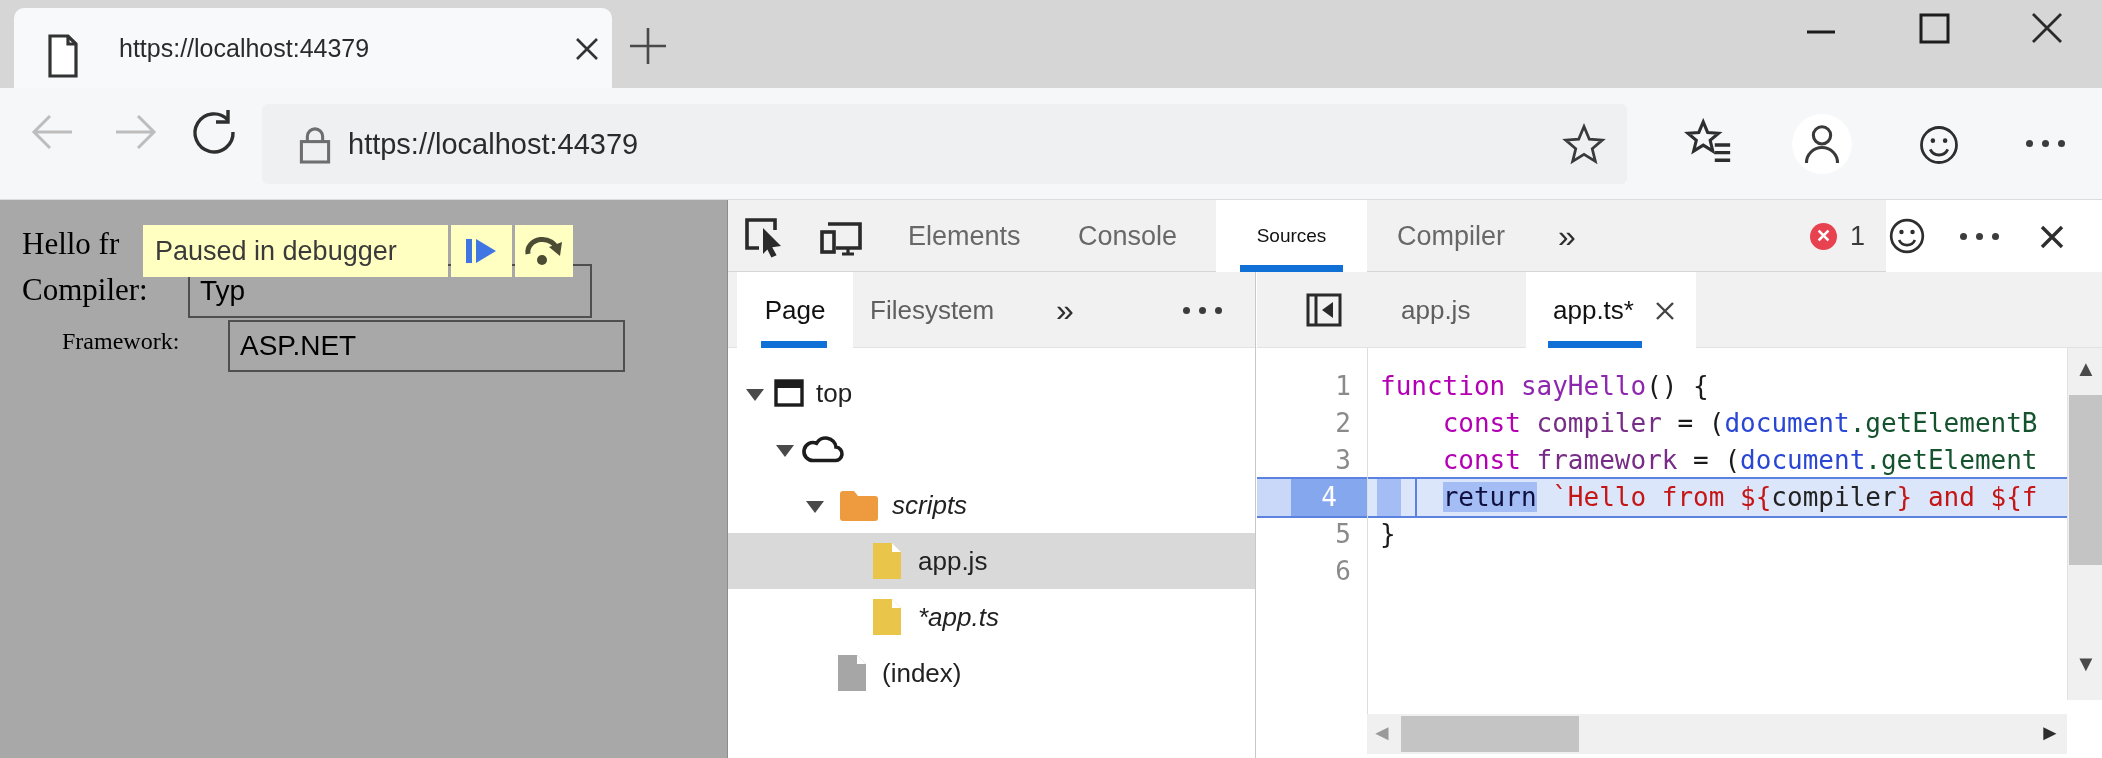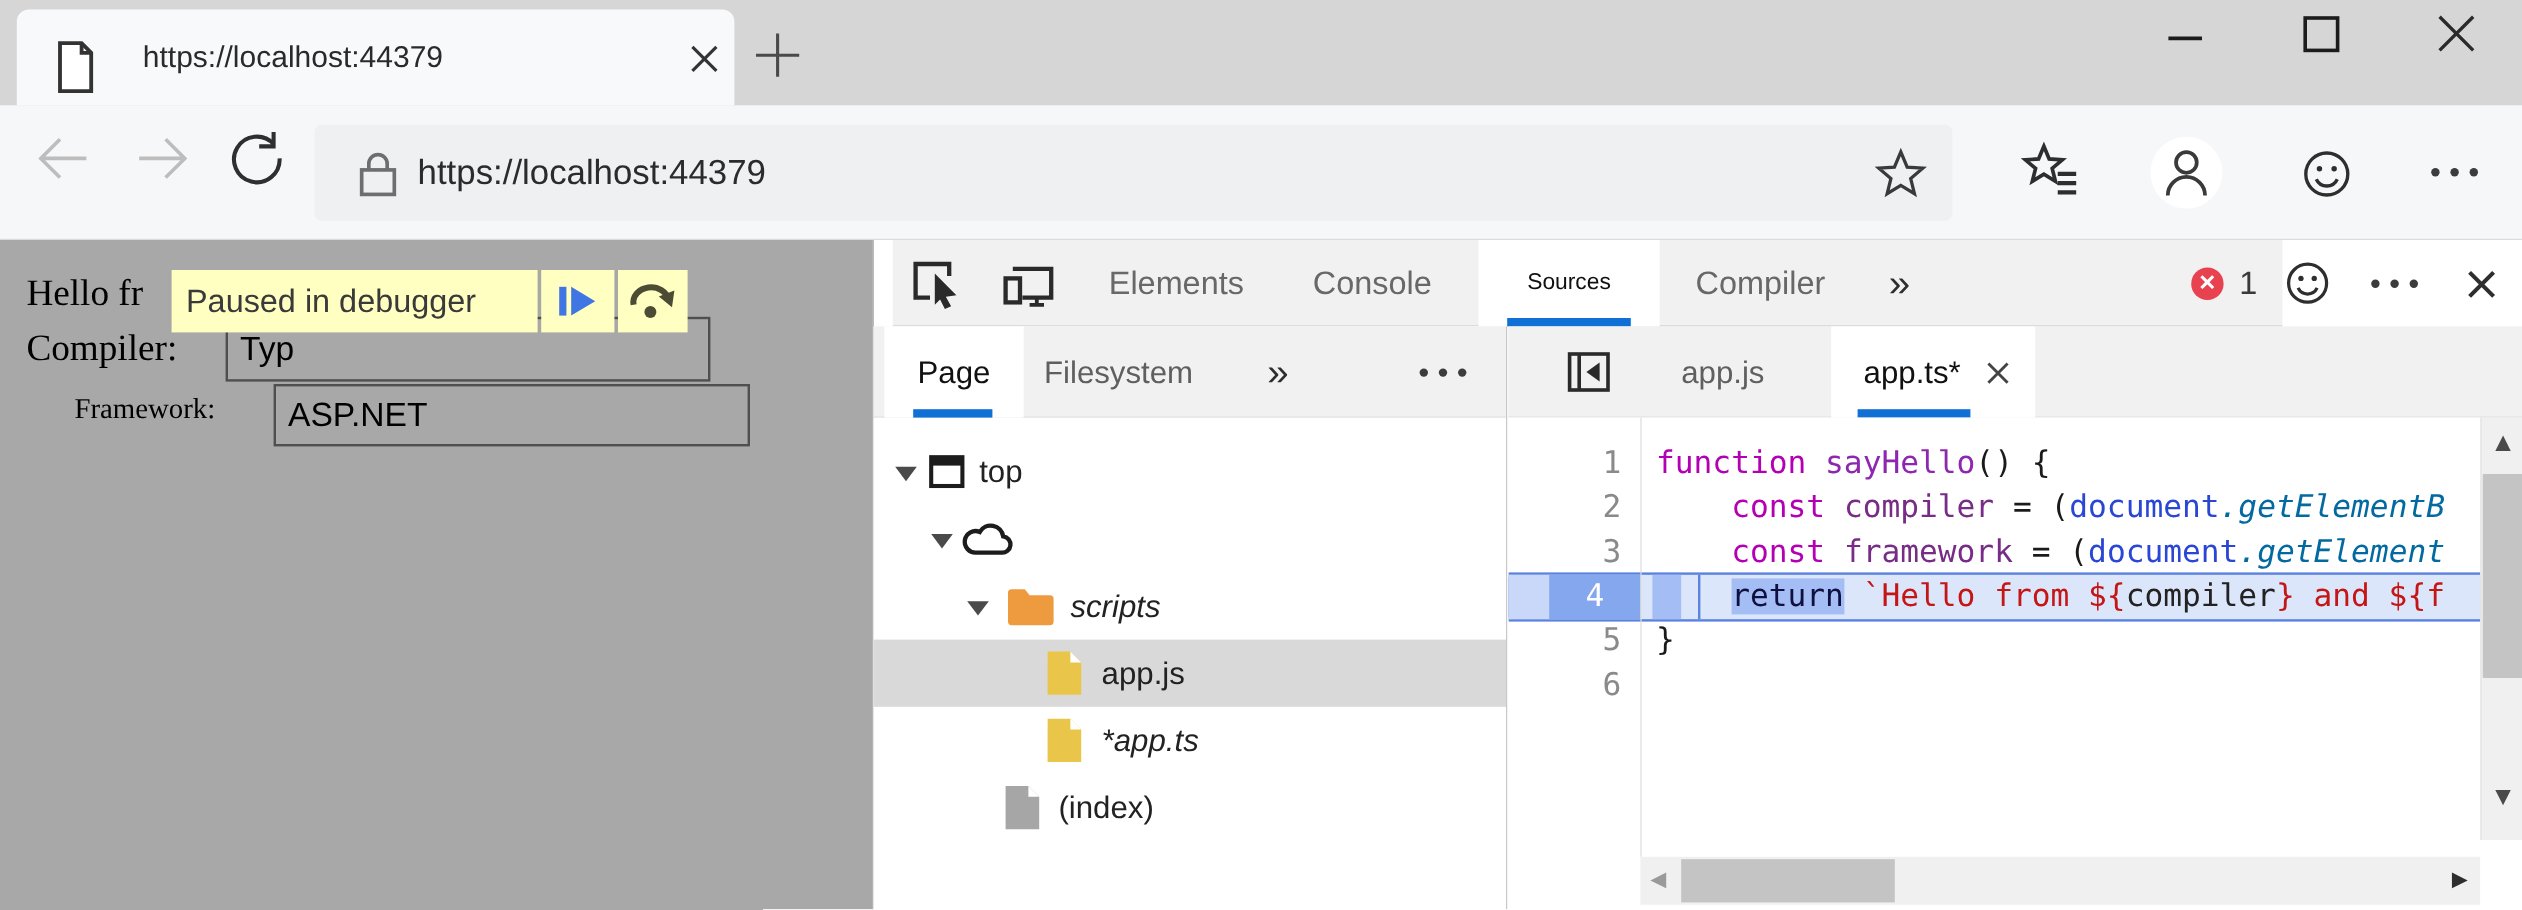--- a/index.html
+++ b/index.html
@@ -23,21 +23,21 @@
   #page { left:0; top:200px; width:727px; height:558px; background:#a8a8a8; }
   .serif { font-family:"Liberation Serif", serif; color:#000; }
   .page-input { background:transparent; border:2px solid #4f4f4f; font-family:"Liberation Sans",sans-serif; font-size:28px; color:#000; padding-left:10px; outline:none; }
   .banner-seg { background:#ffffc2; }
   #banner-text { left:143px; top:25px; width:305px; height:52px; line-height:52px; font-size:27px; color:#3a3a3a; padding-left:12px; }
   #banner-resume { left:451px; top:25px; width:61px; height:52px; }
   #banner-step { left:515px; top:25px; width:58px; height:52px; }
 
   
   #devtools { left:727px; top:200px; width:1375px; height:558px; background:#fff; border-left:1px solid #8c8c8c; }
-  #dt-header { left:16px; top:0; width:1158px; height:72px; background:#f1f1f1; border-bottom:1px solid #d6d6d6; }
+  #dt-header { left:0; top:0; width:1158px; height:72px; background:#f1f1f1; border-bottom:1px solid #d6d6d6; }
   .dt-tab { top:0; height:72px; line-height:72px; font-size:27px; color:#686868; }
   #dt-tab-sources-box { left:488px; top:0; width:151px; height:72px; background:#fff; text-align:center; }
   #dt-tab-sources-box .lbl { font-size:19px; color:#111; line-height:72px; }
   .blue-underline { position:absolute; height:7px; background:#1070d6; bottom:0; }
 
   
   #navigator { left:0; top:72px; width:528px; height:486px; border-right:1px solid #c8c8c8; background:#fff; }
   #nav-tabs { left:0; top:0; width:527px; height:76px; background:#f1f1f1; border-bottom:1px solid #e2e2e2; }
   .nav-tab { top:0; height:76px; line-height:76px; font-size:26px; color:#5f5f5f; }
   #nav-tab-page-box { left:9px; top:0; width:116px; height:76px; background:#fff; text-align:center; }
@@ -59,21 +59,21 @@
   #gutter-sep { left:639px; top:148px; width:1px; height:366px; background:#ddd; }
   .code-line { position:absolute; left:0; width:810px; height:37px; font-family:"DejaVu Sans Mono", monospace; font-size:26px; }
   .code-line .gut { position:absolute; left:0; top:0; width:110px; height:37px; line-height:37px; color:#8a8a8a; text-align:right; padding-right:16px; }
   .code-line .code { position:absolute; left:123px; top:0; height:37px; line-height:37px; white-space:pre; color:#1a1a1a; }
   .code-line.hl { background:#dce6fb; box-shadow:0 -2px 0 #5b82e0, 0 2px 0 #5b82e0; }
   .code-line.hl .gut { background:#c9d8f8; padding:0; text-align:left; }
   .numbox { display:inline-block; width:76px; margin-left:34px; height:37px; line-height:37px; background:#84a7ee; color:#fff; text-align:center; }
   .hl-box { position:absolute; left:120px; top:0; width:24px; height:37px; background:#a4bdf4; }
   .hl-vline { position:absolute; left:158px; top:0; width:2px; height:37px; background:#5b82e0; }
   .tk-kw { color:#b400b4; } .tk-fn { color:#8d27af; } .tk-vr { color:#772d86; }
-  .tk-doc { color:#2a46d4; } .tk-prop { color:#0369a1;font-style:italic; } .tk-str { color:#c51616; }
+  .tk-doc { color:#2a46d4; } .tk-prop { color:#14532d; } .tk-str { color:#c51616; }
   .tk-dk { color:#222; } .tk-ret { color:#0f1040; background:#a4bdf4; }
 
   
   #vscroll { left:1339px; top:148px; width:36px; height:352px; background:#f0f0f0; border-left:1px solid #e2e2e2; }
   #vthumb { left:1px; top:47px; width:35px; height:170px; background:#c4c4c4; }
   #hscroll { left:639px; top:514px; width:700px; height:40px; background:#f0f0f0; }
   #hthumb { left:34px; top:2px; width:178px; height:36px; background:#c4c4c4; }
   .sb-arrow { font-size:22px; color:#4a4a4a; line-height:1; }
   #corner { left:1339px; top:500px; width:36px; height:58px; background:#fff; }
 

